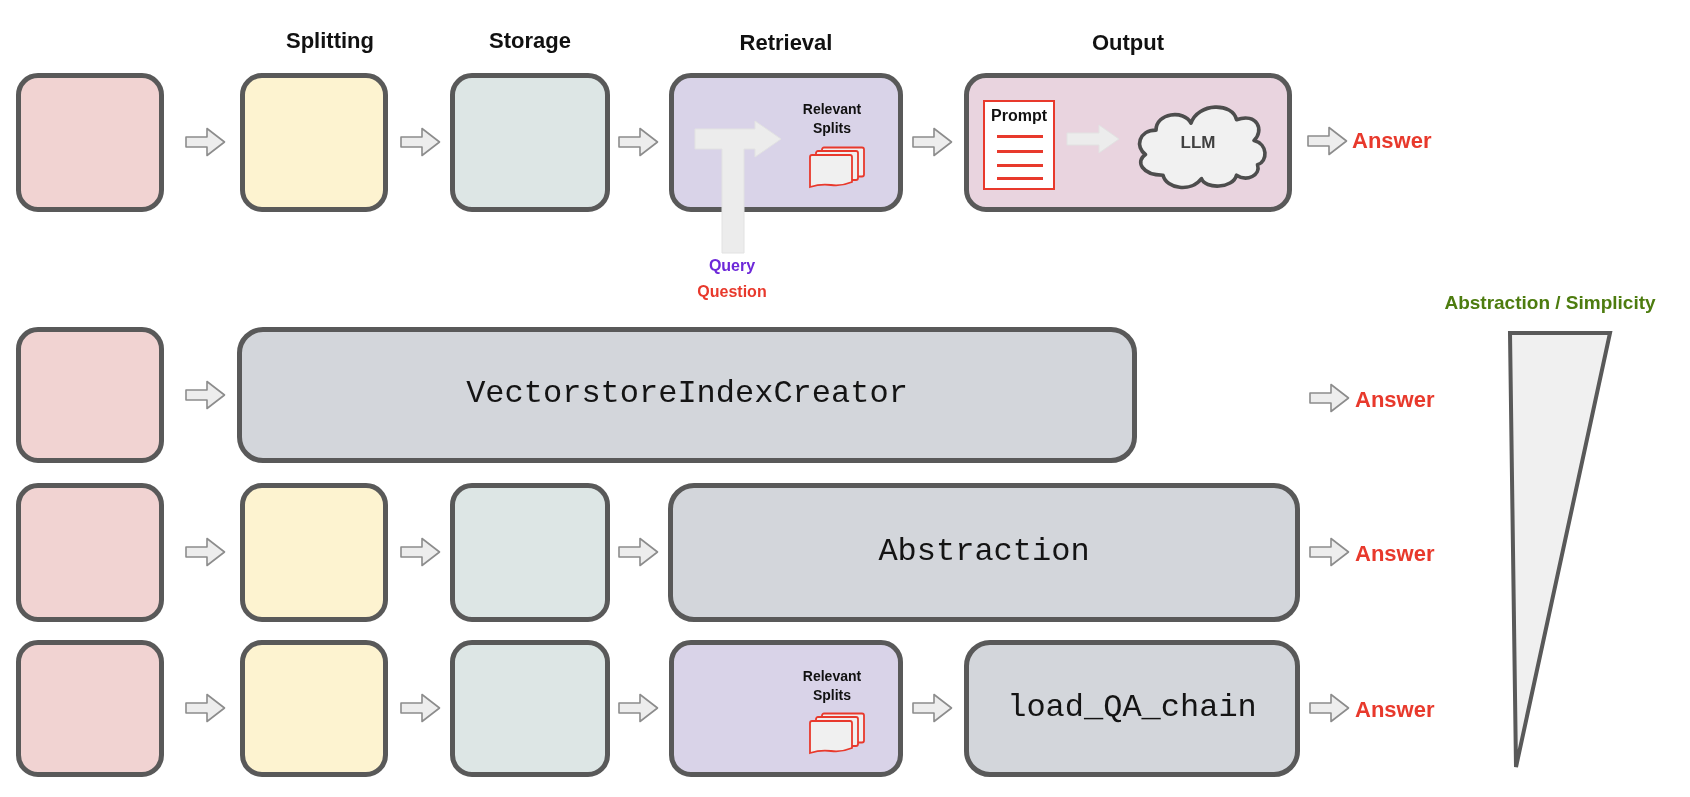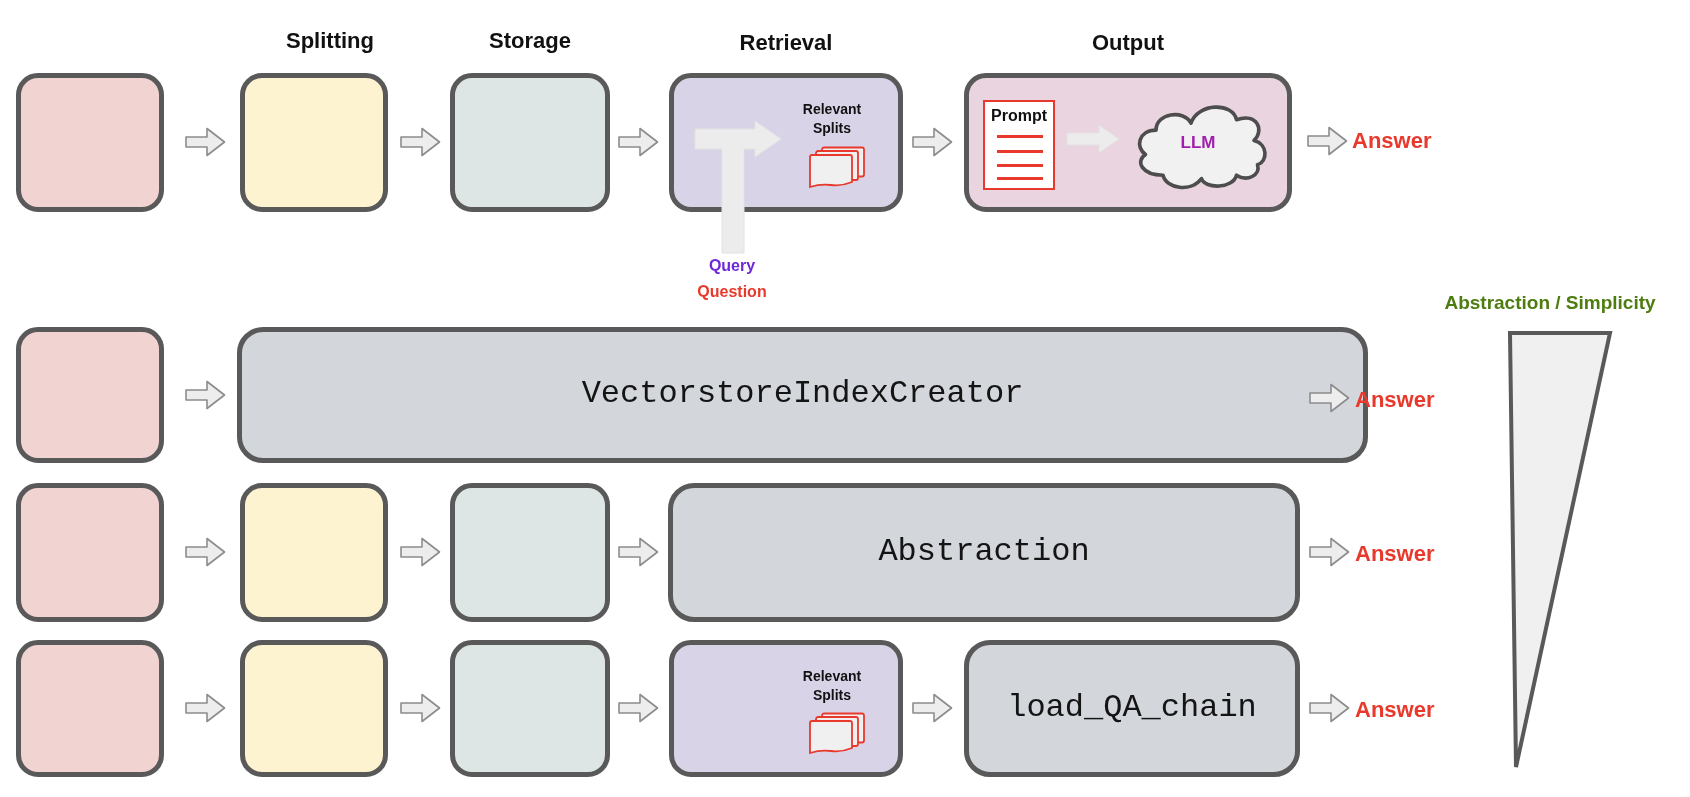--- a/index.html
+++ b/index.html
@@ -87,35 +87,35 @@
     <div class="pline" style="top:48px;"></div>
     <div class="pline" style="top:62px;"></div>
     <div class="pline" style="top:75px;"></div>
   </div>
   <svg class="abs flow" style="left:1065px;top:122px;" width="56" height="34" viewBox="0 0 56 34">
     <path d="M2,11 H34 V3 L54,17 L34,31 V23 H2 Z"></path>
   </svg>
   <svg class="abs cloud" style="left:1128px;top:92px;" width="140" height="104" viewBox="0 0 100 75" preserveAspectRatio="none">
     <path d="M25 60 C 10 60 5 50 12.5 45 C 5 40 7.5 27.5 20 27.5 C 20 15 40 12.5 45 22.5 C 50 7.5 75 7.5 77.5 20 C 92.5 15 97.5 27.5 90 35 C 100 37.5 100 50 92.5 52.5 C 95 60 85 65 77.5 60 C 75 70 55 70 52.5 62.5 C 45 72.5 27.5 70 25 60 Z"></path>
   </svg>
-  <div class="abs" style="left:1148px;top:133px;width:100px;text-align:center;font-weight:bold;font-size:17px;color:#a21caf;">LLM</div>
+  <div class="abs" style="left:1148px;top:133px;width:100px;text-align:center;font-weight:bold;font-size:17px;color:#404040;">LLM</div>
 
   <svg class="abs barrow" style="left:1307px;top:126px;" width="41" height="30" viewBox="0 0 41 30">
       <path d="M1 10 H22 V1.5 L39.5 15 L22 28.5 V20 H1 Z"></path>
     </svg>
   <div class="answer" style="left:1352px;top:128px;">Answer</div>
 
   <div class="qlabel" style="left:680px;top:257px;width:104px;font-size:16px;color:#6d28d9;">Query</div>
   <div class="qlabel" style="left:680px;top:283px;width:104px;font-size:16px;color:var(--red);">Question</div>
 
   <div class="box" style="left:16px;top:327px;width:148px;height:136px;background:var(--pink);"></div>
   <svg class="abs barrow" style="left:185px;top:380px;" width="41" height="30" viewBox="0 0 41 30">
       <path d="M1 10 H22 V1.5 L39.5 15 L22 28.5 V20 H1 Z"></path>
     </svg>
-  <div class="box" style="left:237px;top:327px;width:1131px;height:136px;background:var(--gray);border-radius:26px;">
+  <div class="box" style="left:237px;top:327px;width:900px;height:136px;background:var(--gray);border-radius:26px;">
     <div class="code-label">VectorstoreIndexCreator</div>
   </div>
   <svg class="abs barrow" style="left:1309px;top:383px;" width="41" height="30" viewBox="0 0 41 30">
       <path d="M1 10 H22 V1.5 L39.5 15 L22 28.5 V20 H1 Z"></path>
     </svg>
   <div class="answer" style="left:1355px;top:387px;">Answer</div>
 
   <div class="box" style="left:16px;top:483px;width:148px;height:139px;background:var(--pink);"></div>
   <svg class="abs barrow" style="left:185px;top:537px;" width="41" height="30" viewBox="0 0 41 30">
       <path d="M1 10 H22 V1.5 L39.5 15 L22 28.5 V20 H1 Z"></path>

